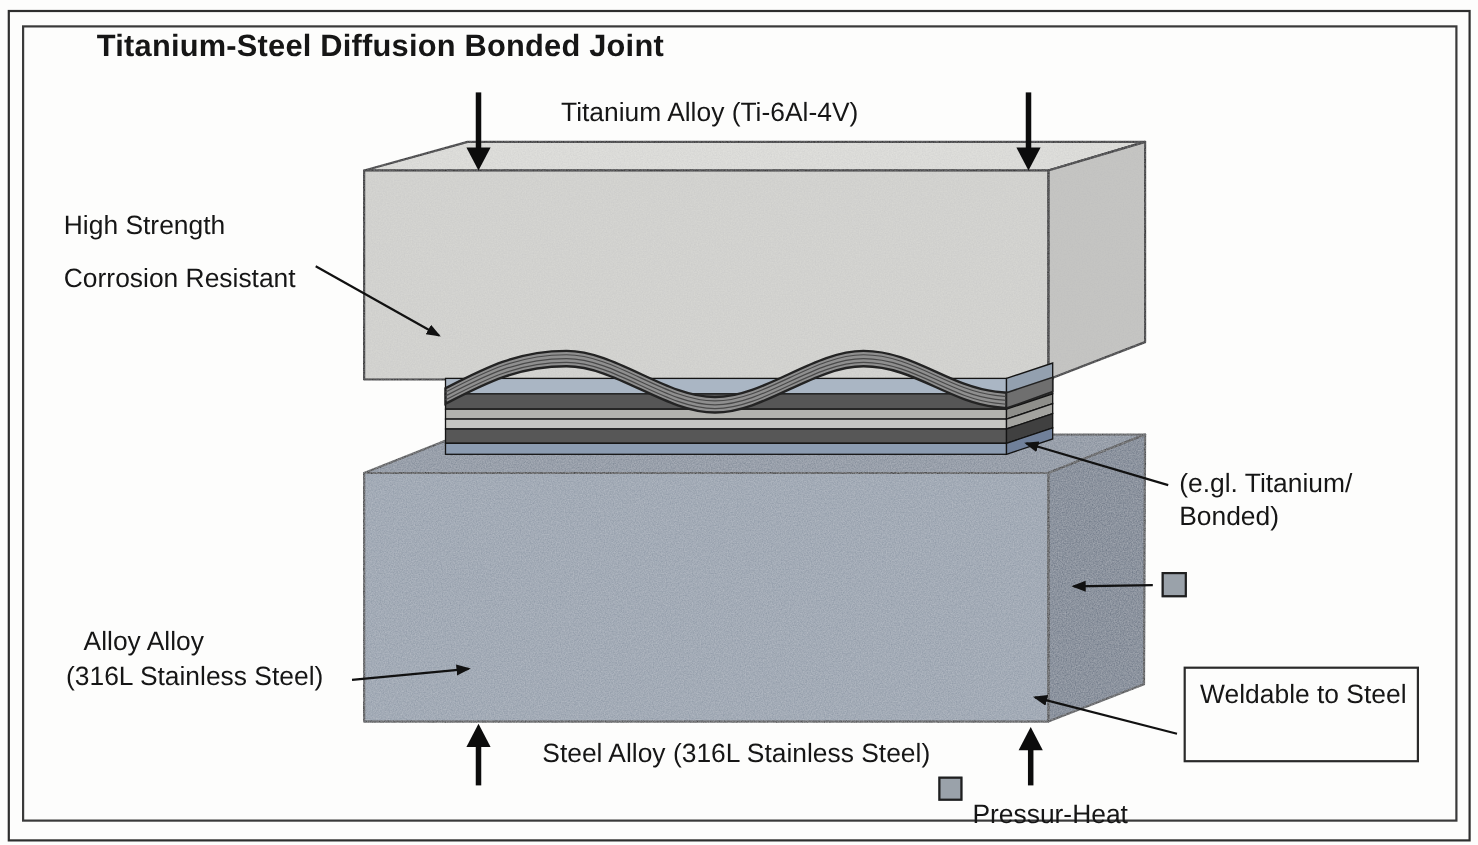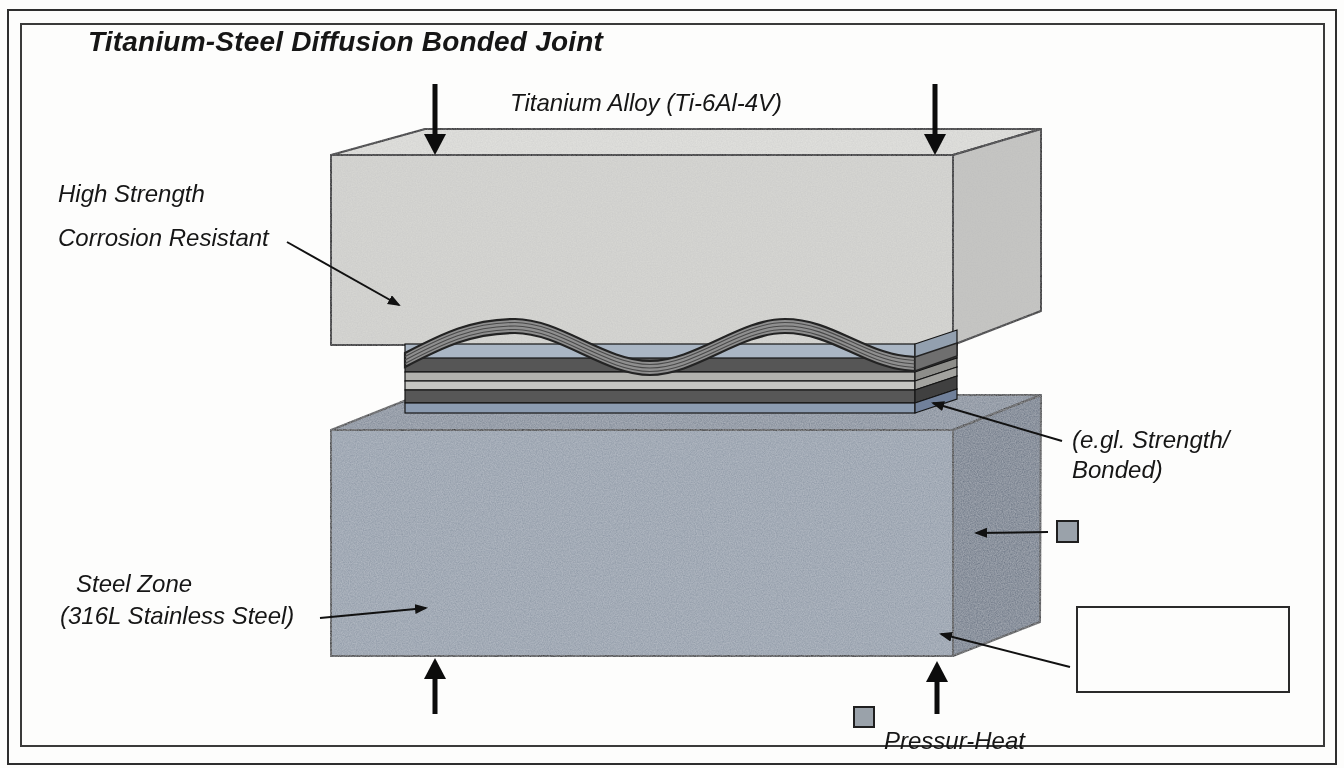--- a/index.html
+++ b/index.html
@@ -8,21 +8,21 @@
     font-family:"Liberation Sans", sans-serif;color:#161616;overflow:hidden;
   }
   .frame-outer{
     position:absolute;left:7px;top:9px;width:1326px;height:752px;
     border:2px solid #2e2e2e;
   }
   .frame-inner{
     position:absolute;left:20px;top:23px;width:1301px;height:720px;
     border:2px solid #3a3a3a;
   }
-  .lbl{position:absolute;white-space:nowrap;line-height:1.16;font-style:italic;}
+  .lbl{position:absolute;white-space:nowrap;line-height:1.16;}
   .title{font-size:28px;font-weight:bold;letter-spacing:0.2px;}
   .t24{font-size:24px;text-align:center;}
   svg{position:absolute;left:0;top:0;}
   .swatch{
     position:absolute;width:23px;height:23px;background:#9aa2aa;
     border:2px solid #1f1f1f;box-sizing:border-box;
   }
   .callout-box{
     position:absolute;left:1076px;top:606px;width:214px;height:87px;
     border:2px solid #2a2a2a;background:#fdfdfc;box-sizing:border-box;
@@ -124,32 +124,34 @@
       <line x1="1048" y1="532" x2="976" y2="533" marker-end="url(#ah)"></line>
       <line x1="1062" y1="441" x2="933" y2="403" marker-end="url(#ah)"></line>
       <line x1="1070" y1="667" x2="941" y2="634" marker-end="url(#ah)"></line>
     </g>
   </svg>
 
   <div class="lbl title" style="left:88px;top:26px">Titanium-Steel Diffusion Bonded Joint</div>
 
   <div class="lbl t24" style="left:510px;top:89px">Titanium Alloy (Ti-6Al-4V)</div>
 
-  <div class="lbl t24" style="left:58px;top:180px">High Strength</div>
-  <div class="lbl t24" style="left:58px;top:224px">Corrosion Resistant</div>
+  <div class="lbl t24" style="left:58px;top:192px">High Strength</div>
+  <div class="lbl t24" style="left:58px;top:240px">Corrosion Resistant</div>
 
 
-  <div class="lbl t24" style="left:1072px;top:426px">(e.gl. Strength/</div>
+  <div class="lbl t24" style="left:1072px;top:426px">(e.gl. Titanium/</div>
   <div class="lbl t24" style="left:1072px;top:456px">Bonded)</div>
 
   <div class="swatch" style="left:1056px;top:520px"></div>
 
-  <div class="lbl t24" style="left:76px;top:570px">Steel Zone</div>
+  <div class="lbl t24" style="left:76px;top:570px">Alloy Alloy</div>
   <div class="lbl t24" style="left:60px;top:602px">(316L Stainless Steel)</div>
 
+  <div class="lbl t24" style="left:493px;top:672px">Steel Alloy (316L Stainless Steel)</div>
 
   <div class="callout-box">
+    <div class="line">Weldable to Steel</div>
   </div>
 
   <div class="swatch" style="left:853px;top:706px;width:22px;height:22px"></div>
   <div class="lbl t24" style="left:884px;top:727px">Pressur-Heat</div>
 
 </div>
 
 </body></html>

